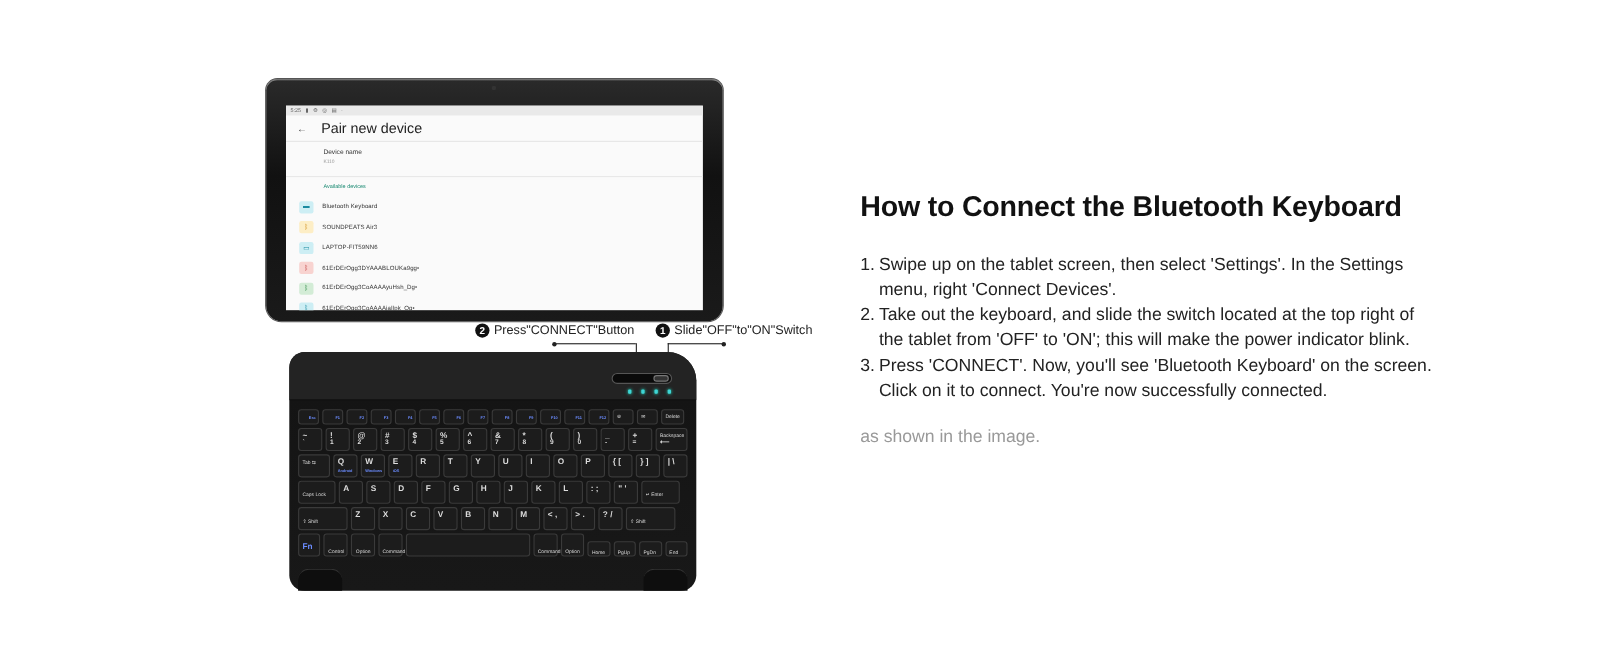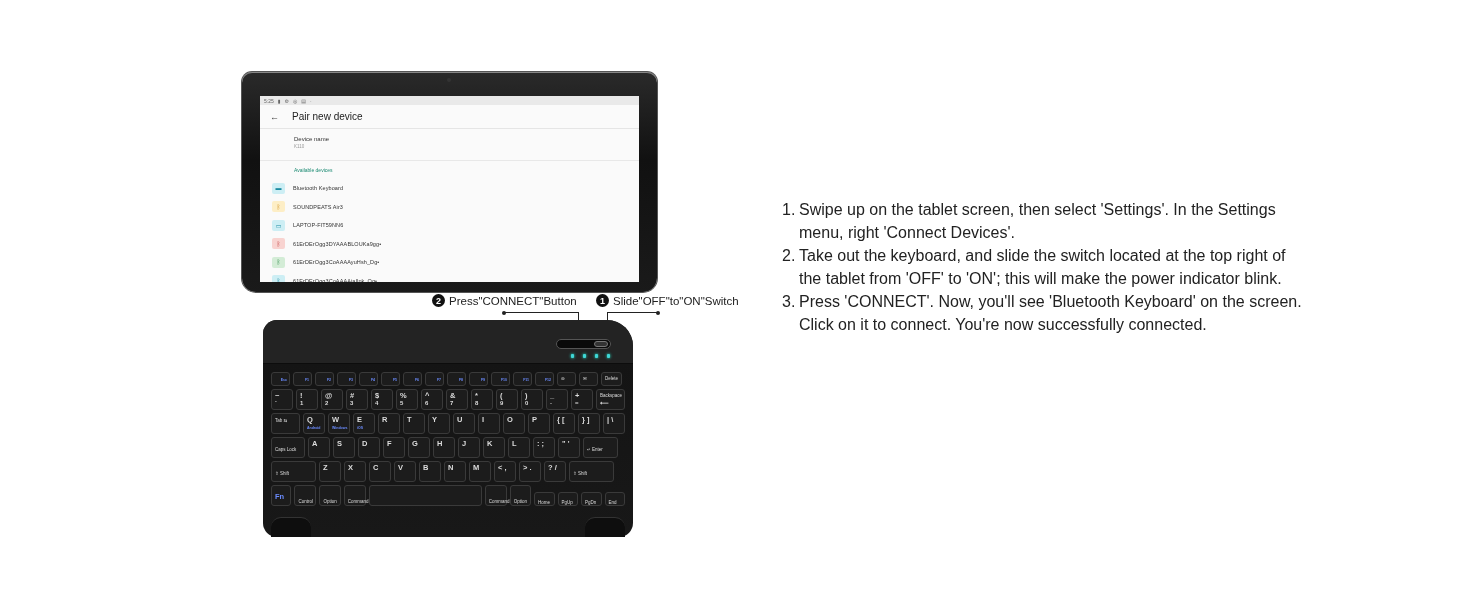--- a/index.html
+++ b/index.html
@@ -14,21 +14,21 @@
     box-shadow: 0 1px 0 #888 inset, 0 0 0 1px #555;
   }
   .tablet .camera { position: absolute; left: 205px; top: 6px; width: 4px; height: 4px; border-radius: 50%; background: #333; }
   .screen {
     position: absolute; left: 18px; top: 24px; width: 379px; height: 186px;
     background: #fafafa; overflow: hidden;
   }
   .statusbar { height: 9px; background: #e9e9e9; font-size: 5px; color: #666; padding: 1px 4px; display: flex; gap: 4px; align-items: center; }
   .appbar { height: 24px; display: flex; align-items: center; padding-left: 10px; border-bottom: 1px solid #e5e5e5; }
   .appbar .back { font-size: 9px; color: #444; width: 22px; }
-  .appbar .title { font-size: 10px; color: #222; }
+  .appbar .title { font-size: 13px; color: #222; }
   .devname { padding: 7px 0 0 34px; height: 32px; border-bottom: 1px solid #e8e8e8; }
   .devname .lbl { font-size: 6px; color: #333; }
   .devname .val { font-size: 4.5px; color: #999; margin-top: 2px; }
   .avail { font-size: 5px; color: #1a8a72; padding: 6px 0 0 34px; height: 18px; }
   .dev-item { display: flex; align-items: center; height: 18.5px; padding-left: 12px; }
   .dev-ic { width: 13px; height: 11px; border-radius: 2px; font-size: 6px; display: flex; align-items: center; justify-content: center; margin-right: 8px; }
   .dev-label { font-size: 5.5px; color: #333; letter-spacing: 0.1px; }
 
   
   .callout { position: absolute; top: 294px; font-size: 11.5px; color: #222; display: flex; align-items: center; gap: 4px; white-space: nowrap; }
@@ -303,27 +303,29 @@
         <div class="key" style="width: 22px; padding-top: 6px; font-size: 4px; height: 14px; margin-top: 7px;"><span class="small">PgUp</span></div>
         <div class="key" style="width: 22px; padding-top: 6px; font-size: 4px; height: 14px; margin-top: 7px;"><span class="small">PgDn</span></div>
         <div class="key" style="width: 22px; padding-top: 6px; font-size: 4px; height: 14px; margin-top: 7px;"><span class="small">End</span></div>
       </div>
     </div>
   <div class="foot" style="left:8px;"></div>
   <div class="foot" style="right:8px;"></div>
 </div>
 
 <div class="instructions">
+  <h1>How to Connect the Bluetooth Keyboard</h1>
   <ol class="steps">
     <li>
       <span class="n">1.</span>
       <span>Swipe up on the tablet screen, then select 'Settings'. In the Settings menu, right 'Connect Devices'.</span>
     </li>
     <li>
       <span class="n">2.</span>
       <span>Take out the keyboard, and slide the switch located at the top right of the tablet from 'OFF' to 'ON'; this will make the power indicator blink.</span>
     </li>
     <li>
       <span class="n">3.</span>
       <span>Press 'CONNECT'. Now, you'll see 'Bluetooth Keyboard' on the screen. Click on it to connect. You're now successfully connected.</span>
     </li>
   </ol>
+  <div class="note">as shown in the image.</div>
 </div>
 
 </body></html>

